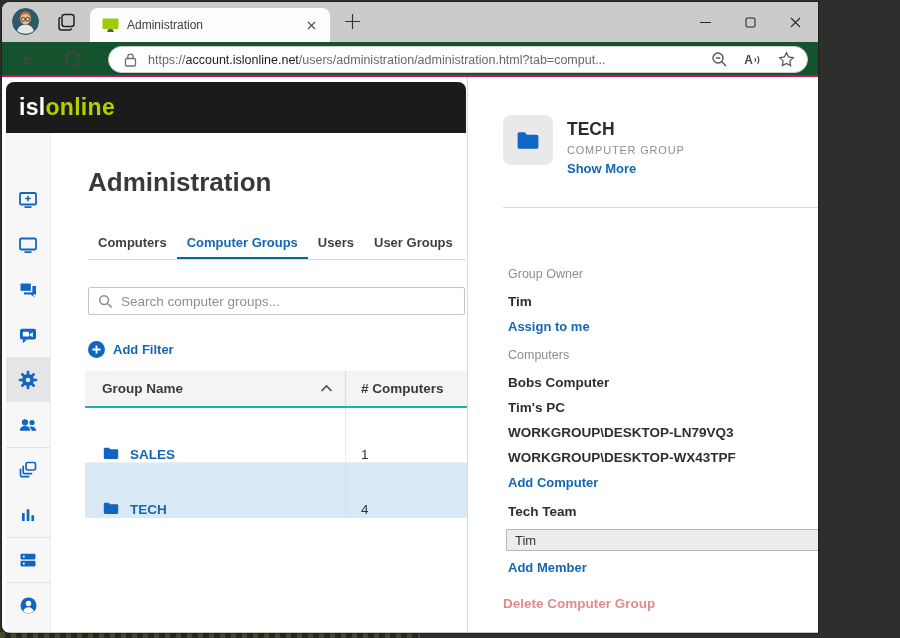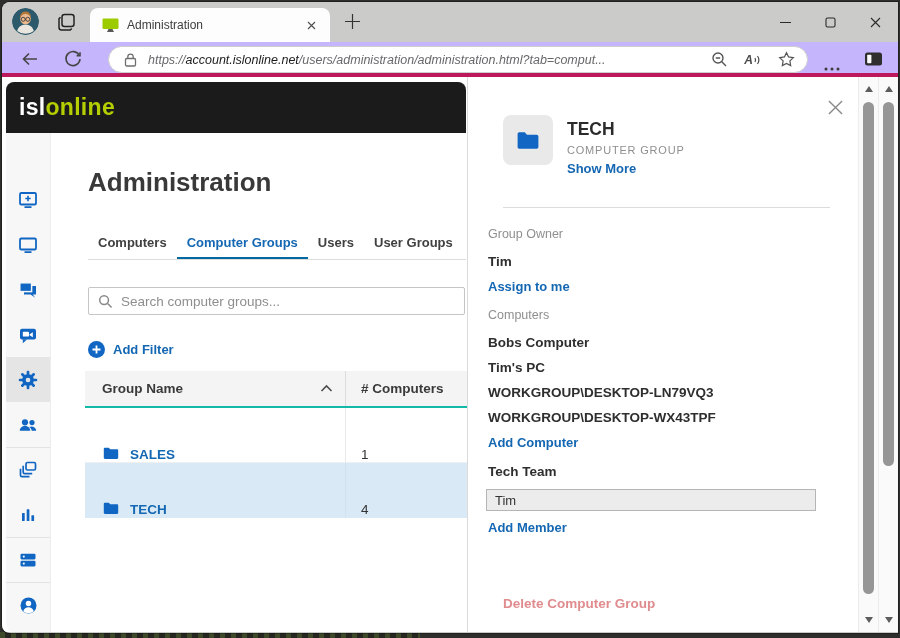--- a/index.html
+++ b/index.html
@@ -1,37 +1,37 @@
 <!DOCTYPE html>
 <html><head>
 <meta charset="utf-8">
 <style>
   * { margin:0; padding:0; box-sizing:border-box; }
   html,body { width:900px; height:638px; overflow:hidden; }
   body { background:#2e2e2c; font-family:"Liberation Sans","DejaVu Sans",sans-serif; position:relative; }
   .grass { position:absolute; left:0; bottom:0; width:420px; height:6px;
     background:repeating-linear-gradient(90deg,#42502a 0 5px,#23251d 5px 11px); opacity:.8; }
-  .win { position:absolute; left:2px; top:2px; width:896px; height:631px;
+  .win { position:absolute; left:2px; top:2px; width:816px; height:631px;
     background:#cbcbca; border-radius:8px 0 0 8px; overflow:hidden;
     box-shadow:0 0 0 1px rgba(0,0,0,.3); }
 
   
   .tabstrip { position:relative; height:40px; background:#cbcbca; }
   .avatar { position:absolute; left:10px; top:6px; width:27px; height:27px; border-radius:50%; overflow:hidden; cursor:pointer; }
   .ic-workspaces { position:absolute; left:54px; top:10px; }
   .tab { position:absolute; left:88px; top:6px; width:240px; height:34px; background:#fdfdfd;
     border-radius:8px 8px 0 0; display:flex; align-items:center; padding:0 10px 0 12px; }
   .tab-title { flex:1; font-size:12px; color:#3d3d3d; margin-left:8px; white-space:nowrap; overflow:hidden; }
   .tab-close { display:flex; align-items:center; justify-content:center; width:18px; height:18px; border-radius:4px; }
   .newtab { position:absolute; left:342px; top:11px; }
   .wincontrols { position:absolute; right:0; top:0; height:40px; display:flex; }
   .wc { width:45px; height:40px; display:flex; align-items:center; justify-content:center; }
 
   
-  .toolbar { position:relative; height:35px; background:#c4b5fd; border-bottom:4px solid #be185d;font-style:italic; }
+  .toolbar { position:relative; height:35px; background:#14532d; border-bottom:2px solid #be185d; }
   .nav-ic { position:absolute; top:8px; }
   .addr { position:absolute; left:106px; top:4px; width:700px; height:27px; background:#fff;
     border:1px solid #cdcdcd; border-radius:14px; display:flex; align-items:center; padding:0 12px 0 14px; }
   .url { flex:1; font-size:12.5px; white-space:nowrap; overflow:hidden; margin-left:10px; }
   .u-dim { color:#68686b; } .u-dark { color:#1c1c1e; }
   .addr .a-ic { margin-left:16px; display:flex; align-items:center; }
   .ra-a { font-size:12px; color:#4b4b4b; font-weight:bold; margin-right:1px; }
   .more { position:absolute; left:822px; top:15px; }
   .split { position:absolute; left:862px; top:9px; }
 
@@ -81,21 +81,21 @@
   .p-close { position:absolute; right:13px; top:20px; width:20px; height:20px; display:flex;
     align-items:center; justify-content:center; cursor:pointer; }
   .p-head { position:absolute; left:35px; top:38px; display:flex; }
   .p-tile { width:50px; height:50px; background:#e9e9e9; border-radius:8px; display:flex;
     align-items:center; justify-content:center; }
   .p-head-txt { margin-left:14px; margin-top:4px; }
   .p-title { font-size:17.5px; font-weight:bold; color:#2b2b2b; }
   .p-sub { font-size:11px; color:#8f8f8f; letter-spacing:.8px; margin-top:4px; }
   .p-more { font-size:13px; font-weight:bold; color:#1467b2; margin-top:5px; cursor:pointer; }
   .p-div { position:absolute; left:35px; right:28px; top:130px; border-top:1px solid #dcdcdc; }
-  .p-sec { position:absolute; left:20px; right:26px; }
+  .p-sec { position:absolute; left:40px; right:26px;margin-top:40px; }
   .sec-owner { top:150px; } .sec-computers { top:231px; } .sec-members { top:387px; }
   .p-label { font-size:12.5px; color:#8f8f8f; margin-bottom:13px; }
   .p-item { font-size:13.5px; color:#2e2e2e; font-weight:600; line-height:16px; margin-bottom:9px; }
   .p-item.strong { font-weight:bold; }
   .p-link { font-size:13px; color:#1467b2; font-weight:bold; line-height:16px; cursor:pointer; }
   .p-member-box { margin-left:-2px; width:330px; height:22px; background:#ececec; border:1px solid #b5b5b5;
     display:flex; align-items:center; padding-left:8px; font-size:13px; color:#333; margin-bottom:9px; cursor:pointer; }
   .p-delete { position:absolute; left:35px; top:519px; font-size:13.5px; font-weight:600;
     color:#e08b8d; cursor:pointer; }
 

